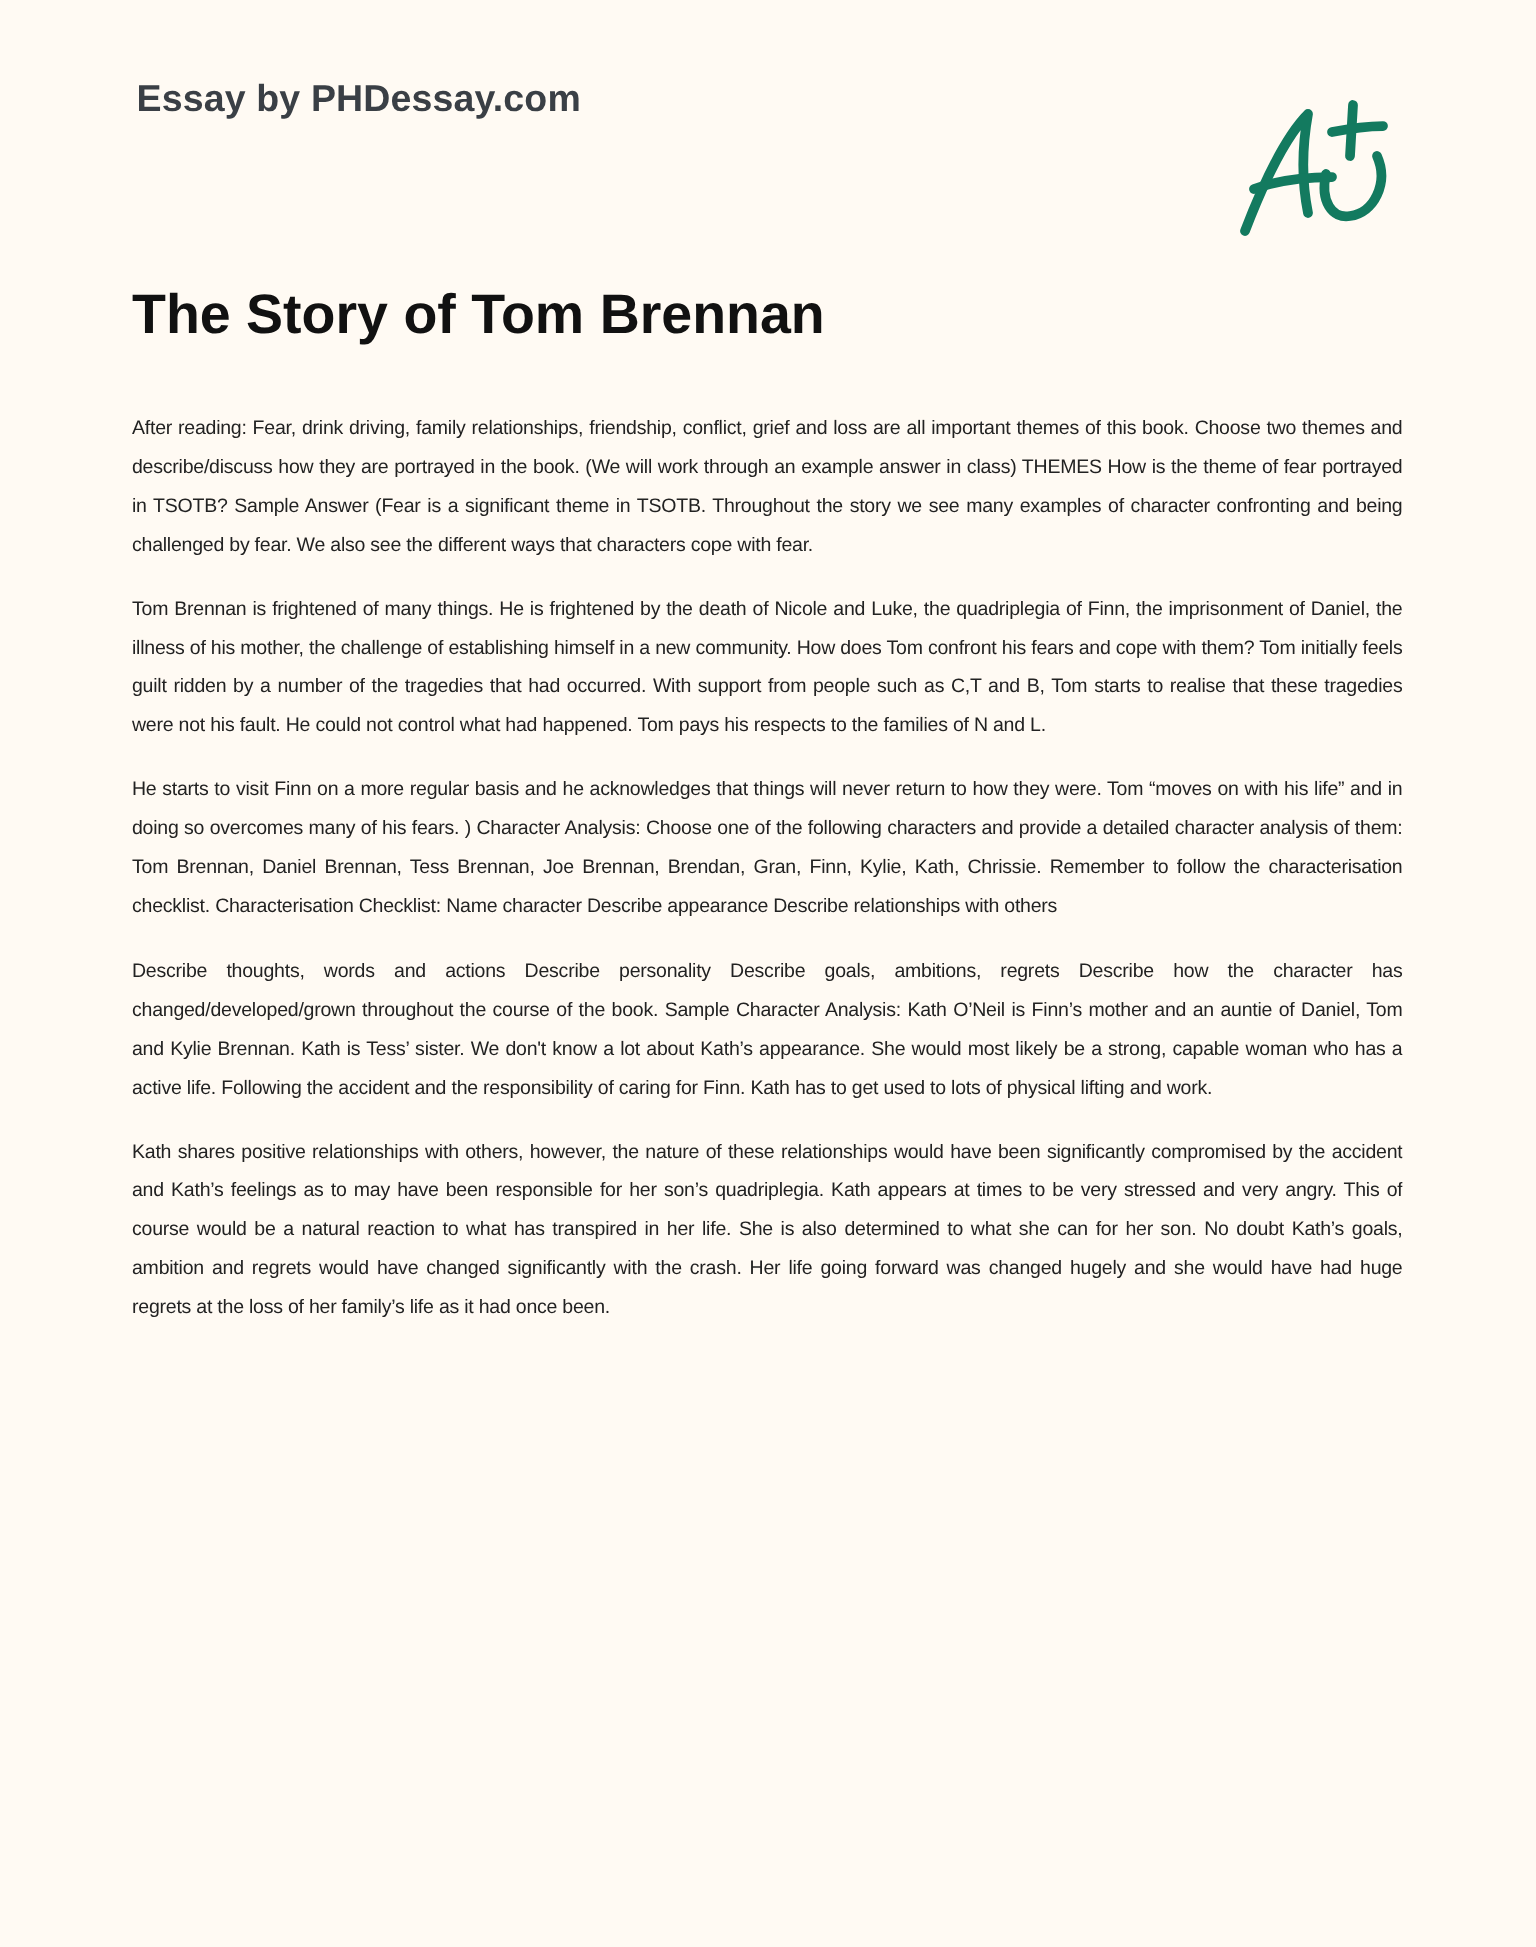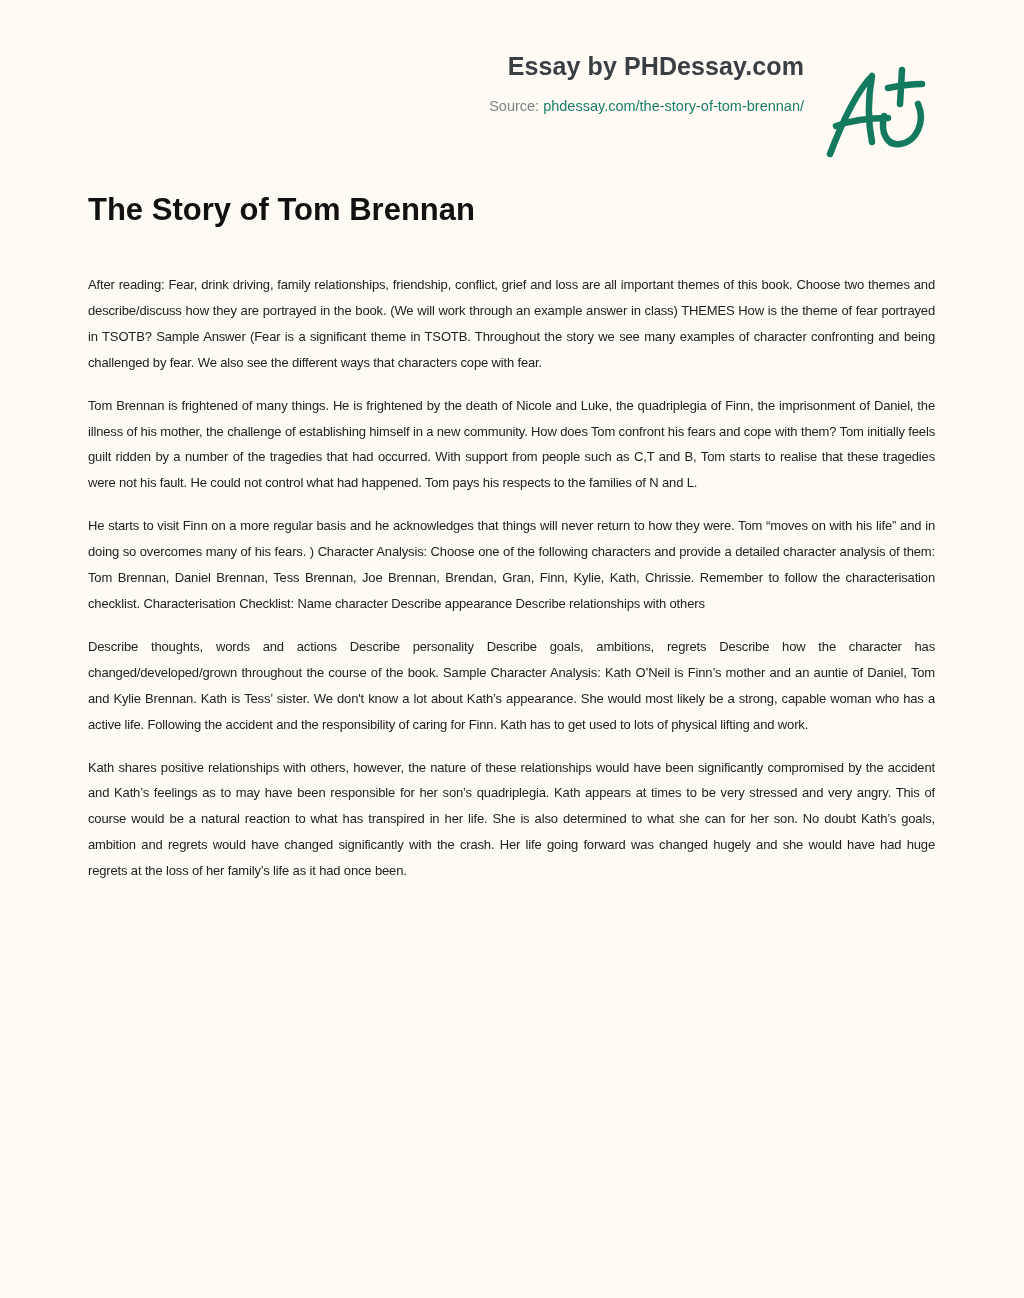--- a/index.html
+++ b/index.html
@@ -9,24 +9,23 @@
     }
     body {
       width: 1024px;
       height: 1298px;
       position: relative;
       overflow: hidden;
       font-family: "Liberation Sans", "DejaVu Sans", sans-serif;
     }
     .header {
       position: absolute;
-      left: 104px;
+      left: 91px;
       top: 50px;
       width: 700px;
-      text-align: right;
     }
     .site-title {
       font-size: 25px;
       font-weight: bold;
       color: #3a3f45;
       margin: 0;
       line-height: 32px;
       letter-spacing: 0.1px;
     }
     .source-line {
@@ -44,21 +43,21 @@
       left: 822px;
       top: 62px;
       width: 110px;
       height: 100px;
     }
     .page-title {
       position: absolute;
       left: 88px;
       top: 190px;
       margin: 0;
-      font-size: 31px;
+      font-size: 37px;
       font-weight: bold;
       color: #111;
       line-height: 40px;
     }
     .essay {
       position: absolute;
       left: 88px;
       top: 272px;
       width: 847px;
       height: 978px;
@@ -71,23 +70,20 @@
       color: #222;
       text-align: justify;
       letter-spacing: -0.15px;
     }
   </style>
 </head>
 <body>
 
 <header class="header">
   <h2 class="site-title">Essay by PHDessay.com</h2>
-  <div class="source-line">
-    <span>Source: </span><a class="source-link">phdessay.com/the-story-of-tom-brennan/</a>
-  </div>
 </header>
 
 <div class="logo">
   <svg width="110" height="100" viewBox="0 0 110 100" fill="none" stroke="#137a5f" stroke-width="6.5" stroke-linecap="round" stroke-linejoin="round">
 
     <path d="M8 92 C 18 66, 34 30, 50 14 C 46 36, 46 60, 50 80"></path>
 
     <path d="M14 64 C 30 58, 50 56, 66 56"></path>
 
     <path d="M80 8 L 78 42"></path>

